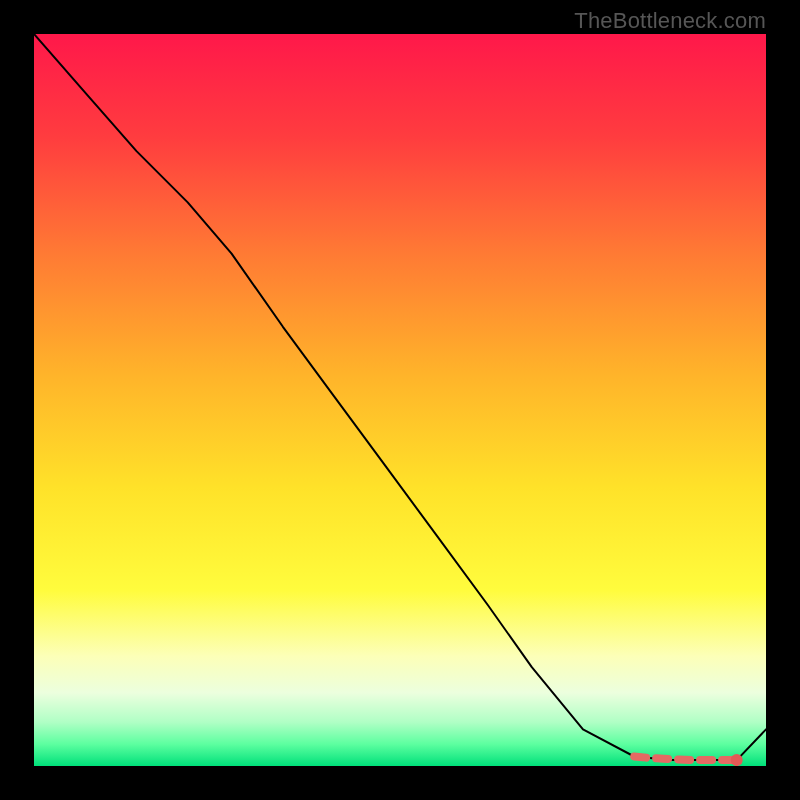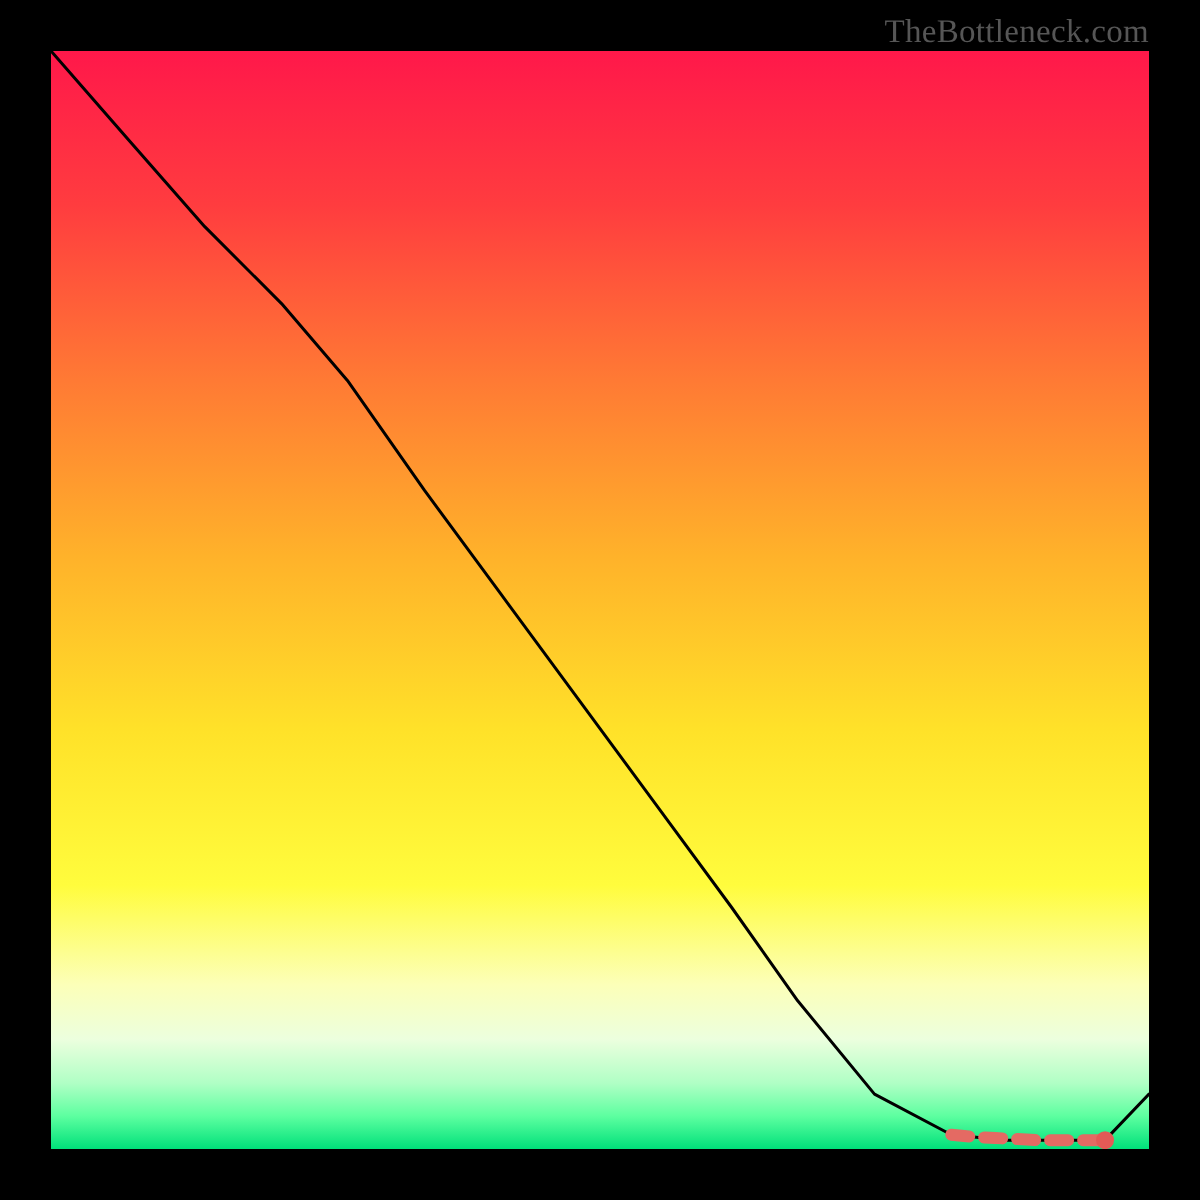--- a/index.html
+++ b/index.html
@@ -28,21 +28,21 @@
   svg.plot-svg {
     position: absolute;
     left: 0; top: 0;
     width: 732px;
     height: 732px;
   }
   .attribution {
     position: absolute;
     right: 34px;
     top: 8px;
-    font-family: Liberation Serif, serif;
+    font-family: Liberation Sans, sans-serif;
     font-size: 22px;
     font-weight: 500;
     color: #565656;
     letter-spacing: 0.2px;
   }
 </style>
 </head>
 <body>
 <div class="frame">
 

